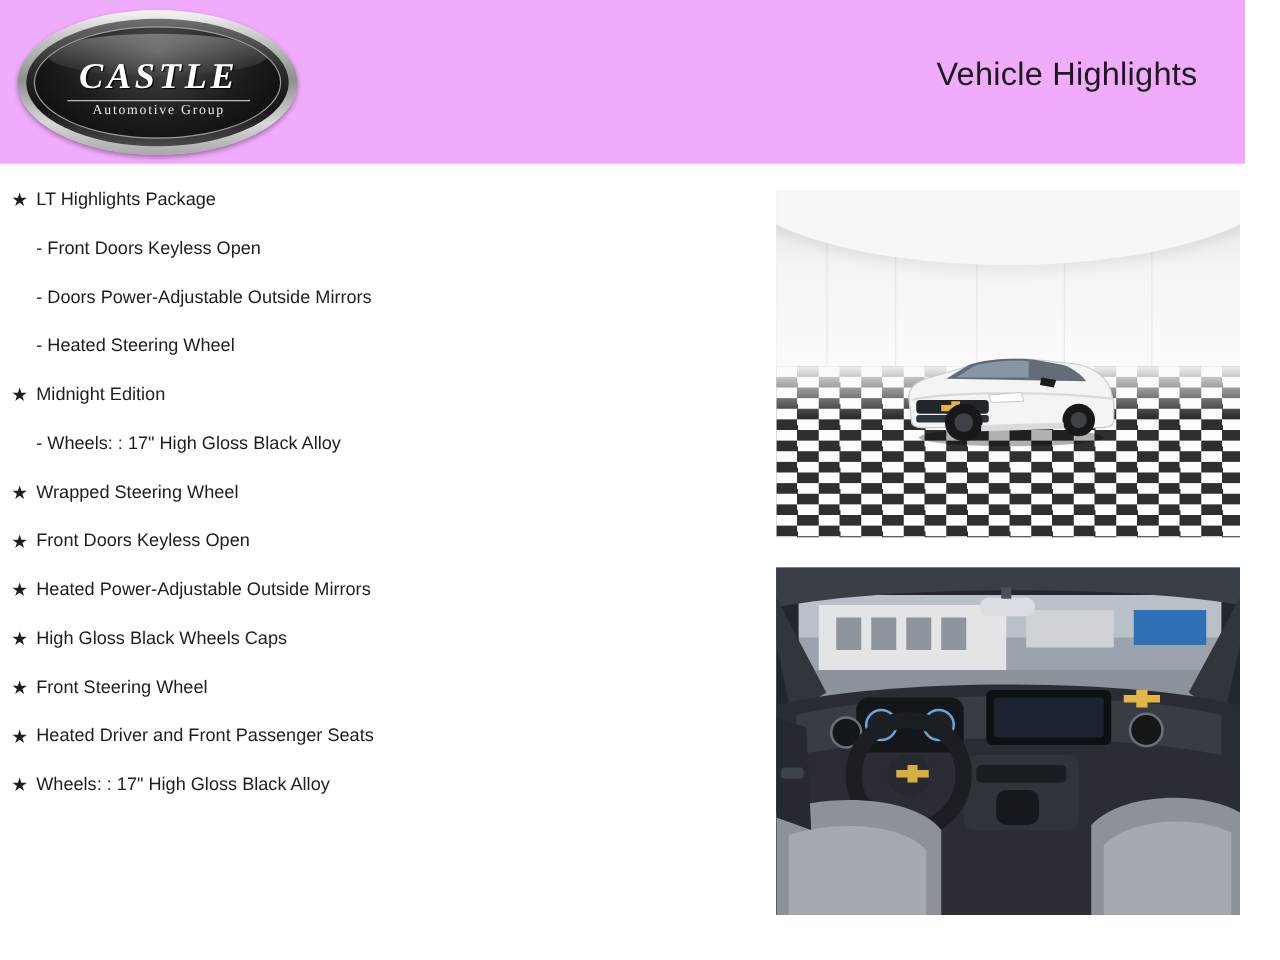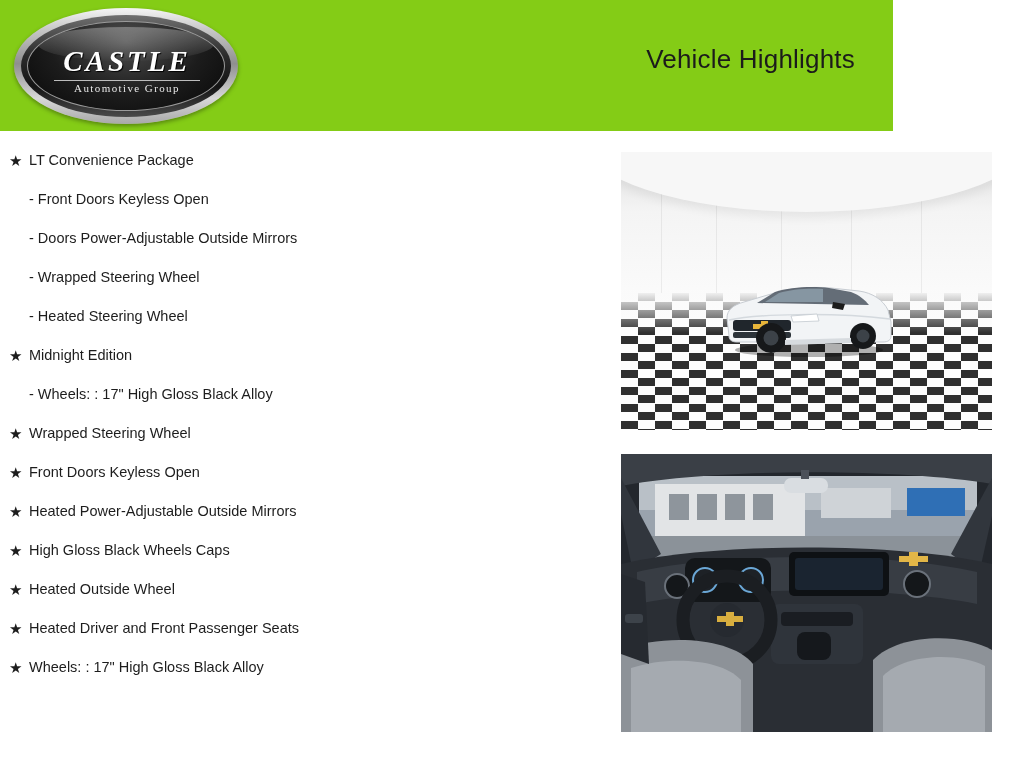--- a/index.html
+++ b/index.html
@@ -15,23 +15,23 @@
   .page {
     position: relative;
     width: 1024px;
     height: 768px;
     background: #ffffff;
   }
 
   
   .header {
     position: relative;
-    width: 893px;
+    width: 996px;
     height: 131px;
-    background: #84cc16;
+    background: #f0abfc;
     box-sizing: border-box;
   }
 
   .logo-wrap {
     position: absolute;
     left: 14px;
     top: 8px;
     width: 224px;
     height: 116px;
   }
@@ -252,32 +252,31 @@
         <div class="logo-sub">Automotive Group</div>
       </div>
     </div>
 
     <div class="header-title">Vehicle Highlights</div>
   </div>
 
   <div class="body">
 
     <div class="features" id="features-list">
-        <div class="feat-row"><span class="bullet">★</span><span>LT Convenience Package</span></div>
+        <div class="feat-row"><span class="bullet">★</span><span>LT Highlights Package</span></div>
         <div class="feat-row sub"><span>- Front Doors Keyless Open</span></div>
         <div class="feat-row sub"><span>- Doors Power-Adjustable Outside Mirrors</span></div>
-        <div class="feat-row sub"><span>- Wrapped Steering Wheel</span></div>
         <div class="feat-row sub"><span>- Heated Steering Wheel</span></div>
         <div class="feat-row"><span class="bullet">★</span><span>Midnight Edition</span></div>
         <div class="feat-row sub"><span>- Wheels: : 17" High Gloss Black Alloy</span></div>
         <div class="feat-row"><span class="bullet">★</span><span>Wrapped Steering Wheel</span></div>
         <div class="feat-row"><span class="bullet">★</span><span>Front Doors Keyless Open</span></div>
         <div class="feat-row"><span class="bullet">★</span><span>Heated Power-Adjustable Outside Mirrors</span></div>
         <div class="feat-row"><span class="bullet">★</span><span>High Gloss Black Wheels Caps</span></div>
-        <div class="feat-row"><span class="bullet">★</span><span>Heated Outside Wheel</span></div>
+        <div class="feat-row"><span class="bullet">★</span><span>Front Steering Wheel</span></div>
         <div class="feat-row"><span class="bullet">★</span><span>Heated Driver and Front Passenger Seats</span></div>
         <div class="feat-row"><span class="bullet">★</span><span>Wheels: : 17" High Gloss Black Alloy</span></div>
       </div>
 
     <div class="photo photo-exterior">
       <div class="showroom-wall">
         <div class="wall-seam" style="left:40px;"></div>
         <div class="wall-seam" style="left:95px;"></div>
         <div class="wall-seam" style="left:160px;"></div>
         <div class="wall-seam" style="left:230px;"></div>

